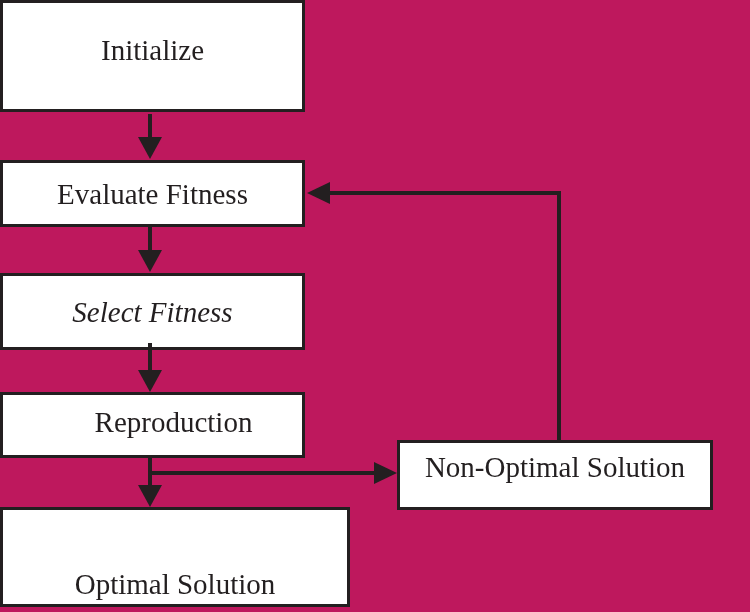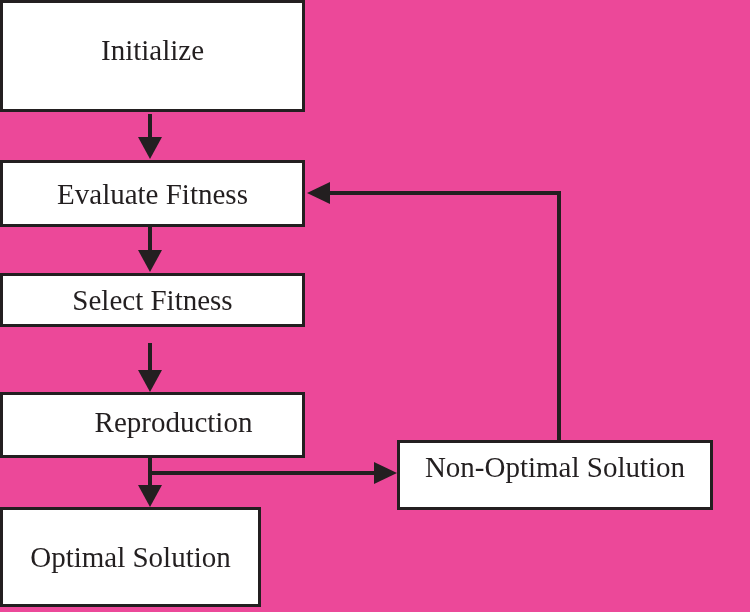--- a/index.html
+++ b/index.html
@@ -1,17 +1,17 @@
 <!DOCTYPE html>
 <html><head>
 <meta charset="utf-8">
 <style>
   html,body{margin:0;padding:0;}
   #stage{
-    position:relative;width:750px;height:612px;background:#ec4899;
+    position:relative;width:750px;height:612px;background:#be185d;
     font-family:"Liberation Serif","DejaVu Serif",serif;
     color:#231f20;overflow:hidden;
   }
   .node{
     position:absolute;box-sizing:border-box;
     border:3px solid #231f20;background:#ffffff;
     display:flex;flex-direction:column;align-items:center;justify-content:center;
     text-align:center;font-size:29px;line-height:40px;
   }
   .vline,.hline{position:absolute;background:#231f20;}
@@ -34,38 +34,38 @@
   <div class="vline" style="left:148px;top:114px;height:23px;"></div>
   <div class="arrow arrow-down" style="left:138px;top:137px;"></div>
 
   <div class="node" style="left:0;top:160px;width:305px;height:67px;padding-bottom:0;">
     <span>Evaluate Fitness</span>
   </div>
 
   <div class="vline" style="left:148px;top:227px;height:23px;"></div>
   <div class="arrow arrow-down" style="left:138px;top:250px;"></div>
 
-  <div class="node" style="left:0;top:273px;width:305px;height:54px;">
+  <div class="node" style="left:0;top:273px;width:305px;height:77px;font-style:italic;">
     <span>Select Fitness</span>
   </div>
 
   <div class="vline" style="left:148px;top:343px;height:27px;"></div>
   <div class="arrow arrow-down" style="left:138px;top:370px;"></div>
 
   <div class="node" style="left:0;top:392px;width:305px;height:66px;padding-bottom:6px;padding-left:42px;">
     <span>Reproduction</span>
   </div>
 
   <div class="vline" style="left:148px;top:458px;height:27px;"></div>
   <div class="arrow arrow-down" style="left:138px;top:485px;"></div>
 
   <div class="hline" style="left:148px;top:471px;width:226px;"></div>
   <div class="arrow arrow-right" style="left:374px;top:462px;"></div>
 
-  <div class="node" style="left:0;top:507px;width:261px;height:100px;">
+  <div class="node" style="left:0;top:507px;width:350px;height:100px;justify-content:flex-end;">
     <span>Optimal Solution</span>
   </div>
 
   <div class="node" style="left:397px;top:440px;width:316px;height:70px;padding-bottom:16px;">
     <span>Non-Optimal Solution</span>
   </div>
 
   <div class="vline" style="left:557px;top:191px;height:249px;"></div>
   <div class="hline" style="left:330px;top:191px;width:231px;"></div>
   <div class="arrow arrow-left" style="left:307px;top:182px;"></div>

